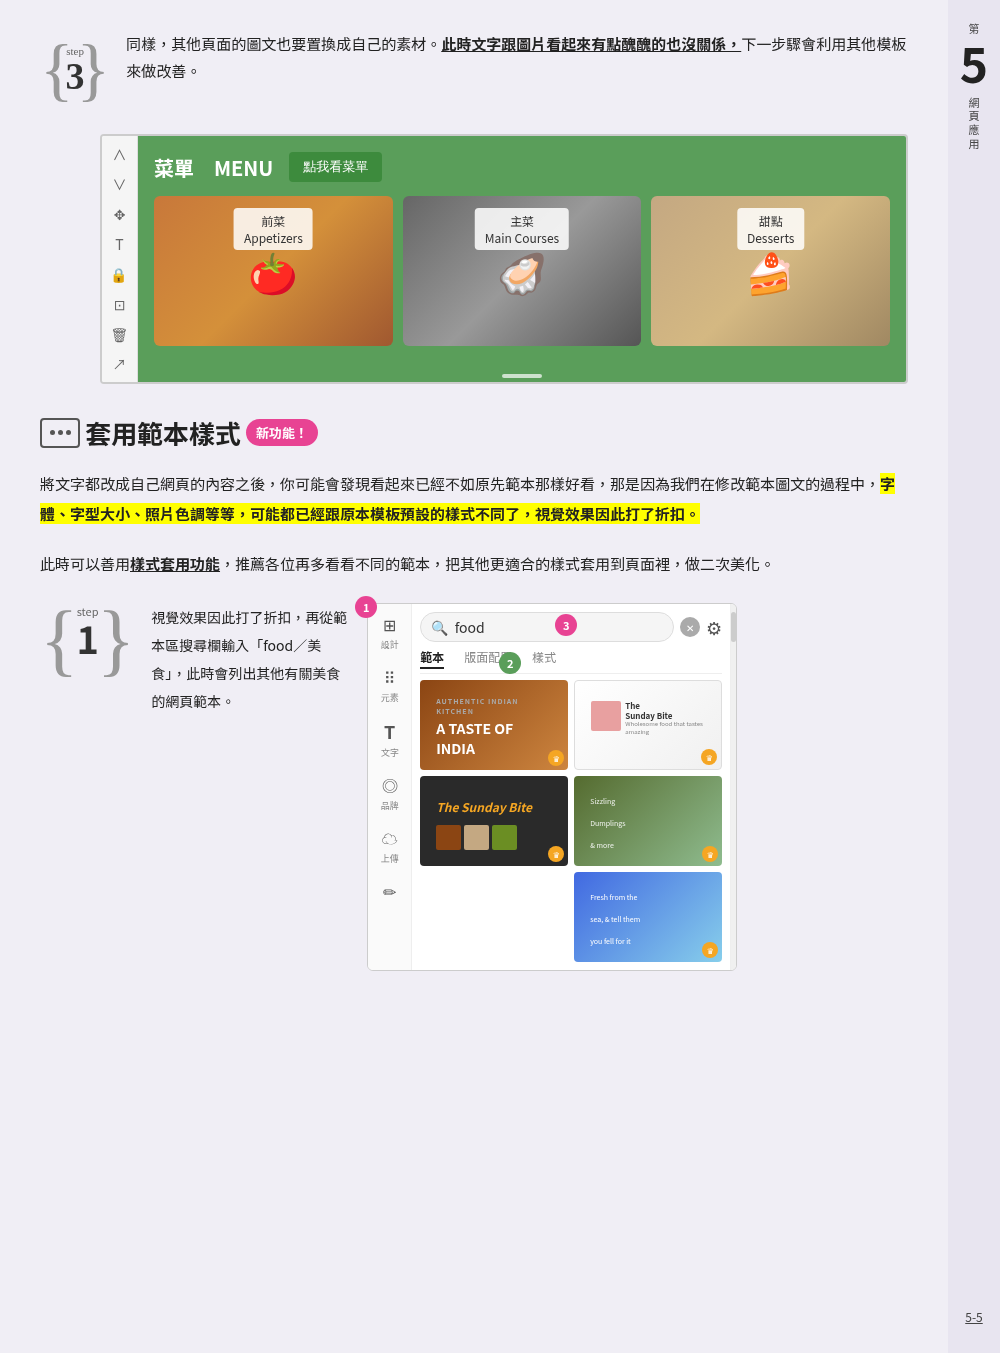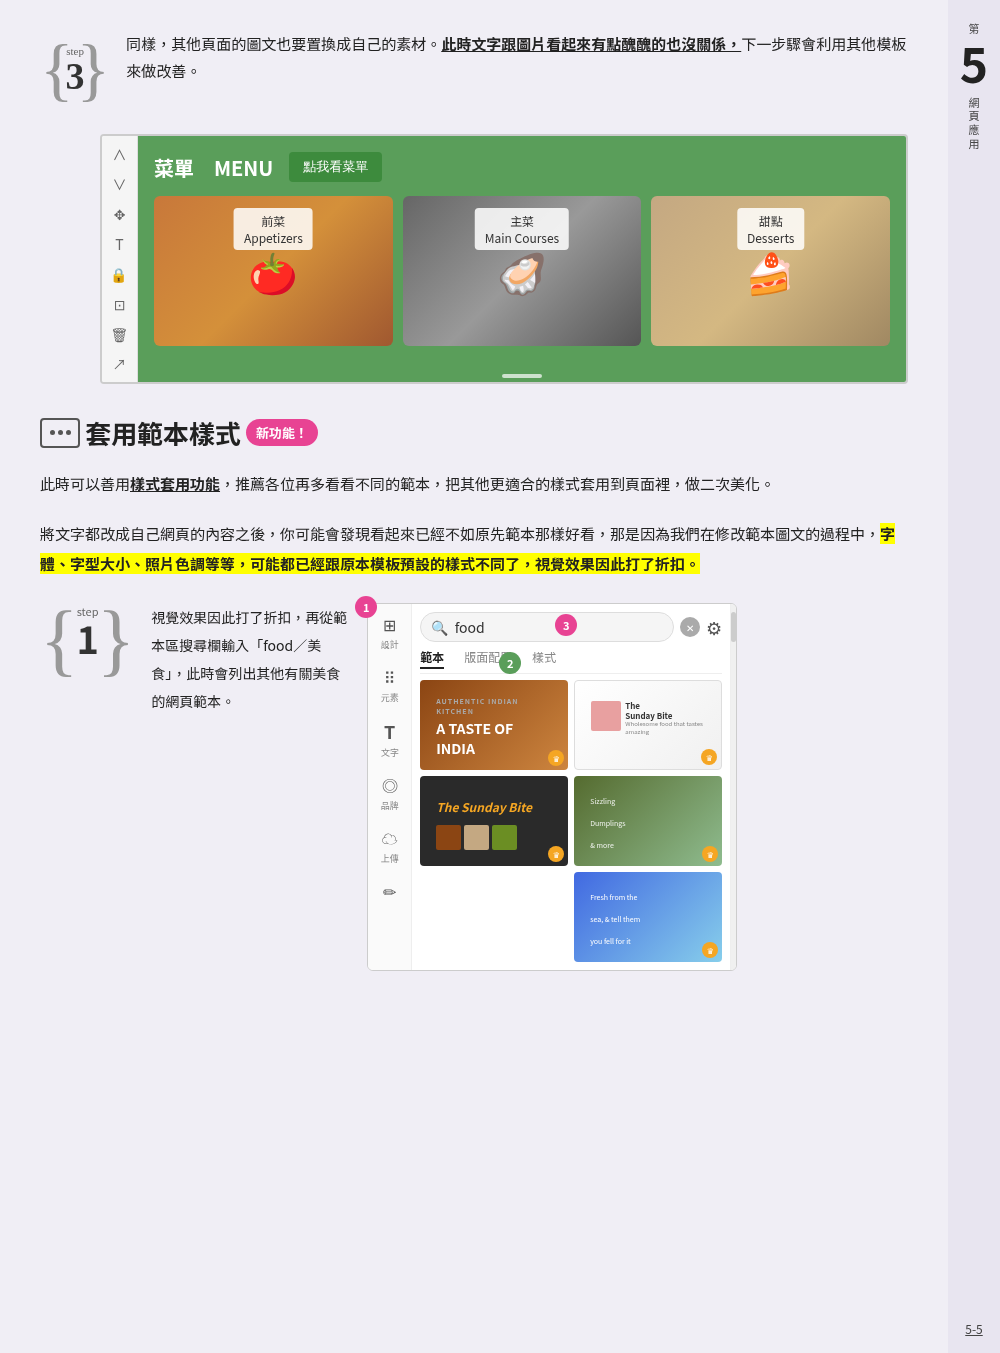--- a/index.html
+++ b/index.html
@@ -40,21 +40,21 @@
     }
     .chapter-label-bottom {
       font-size: 11px;
       color: #444;
       writing-mode: vertical-rl;
       margin-top: 10px;
       letter-spacing: 3px;
     }
     .page-number {
       position: absolute;
-      bottom: 16px;
+      bottom: 28px;
       font-size: 12px;
       color: #444;
       text-decoration: underline;
     }
 
     
     .main-content {
       margin-right: 52px;
       padding: 30px 40px 40px 40px;
     }
@@ -530,25 +530,25 @@
     <div class="heading-icon">
       <div class="heading-dot"></div>
       <div class="heading-dot"></div>
       <div class="heading-dot"></div>
     </div>
     <span class="heading-text">套用範本樣式</span>
     <span class="new-badge">新功能！</span>
   </div>
 
   <div class="body-text">
+    <span>將文字都改成自己網頁的內容之後，你可能會發現看起來已經不如原先範本那樣好看，那是因為我們在修改範本圖文的過程中，</span><span class="highlight-yellow-bold">字體、字型大小、照片色調等等，可能都已經跟原本模板預設的樣式不同了，視覺效果因此打了折扣。</span>
+  </div>
+
+  <div class="body-text">
     <span>此時可以善用</span><span class="underline-bold">樣式套用功能</span><span>，推薦各位再多看看不同的範本，把其他更適合的樣式套用到頁面裡，做二次美化。</span>
-  </div>
-
-  <div class="body-text">
-    <span>將文字都改成自己網頁的內容之後，你可能會發現看起來已經不如原先範本那樣好看，那是因為我們在修改範本圖文的過程中，</span><span class="highlight-yellow-bold">字體、字型大小、照片色調等等，可能都已經跟原本模板預設的樣式不同了，視覺效果因此打了折扣。</span>
   </div>
 
   <div class="step1-block">
 
     <div class="step1-left">
       <span style="font-family:Georgia,serif; font-size:80px; color:#999; font-weight:100; line-height:0.9; margin-right:-10px;">{</span>
       <div class="step1-inner">
         <span class="step1-label">step</span>
         <span class="step1-num">1</span>
       </div>

